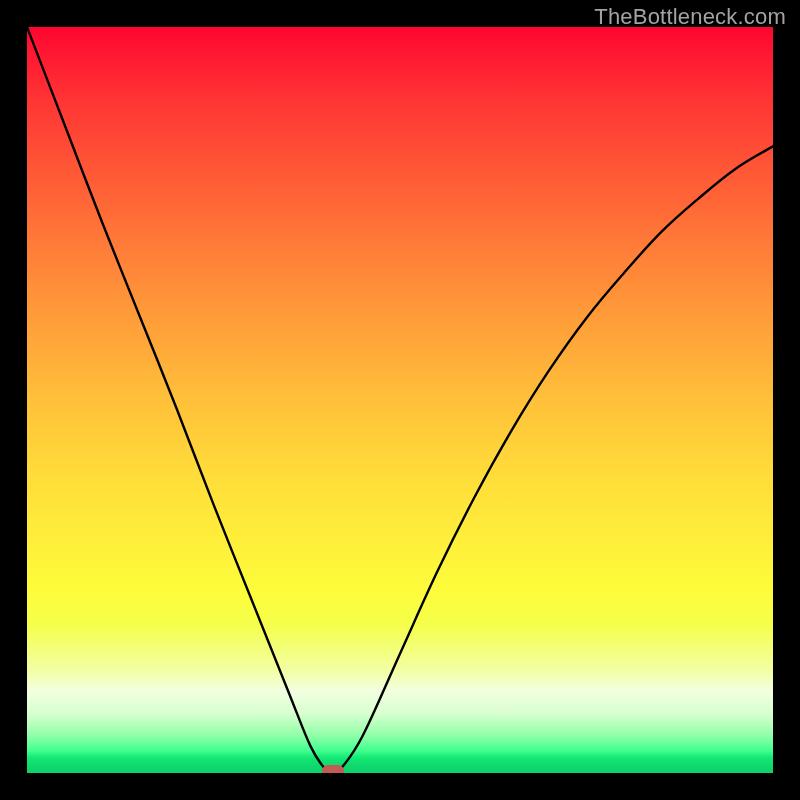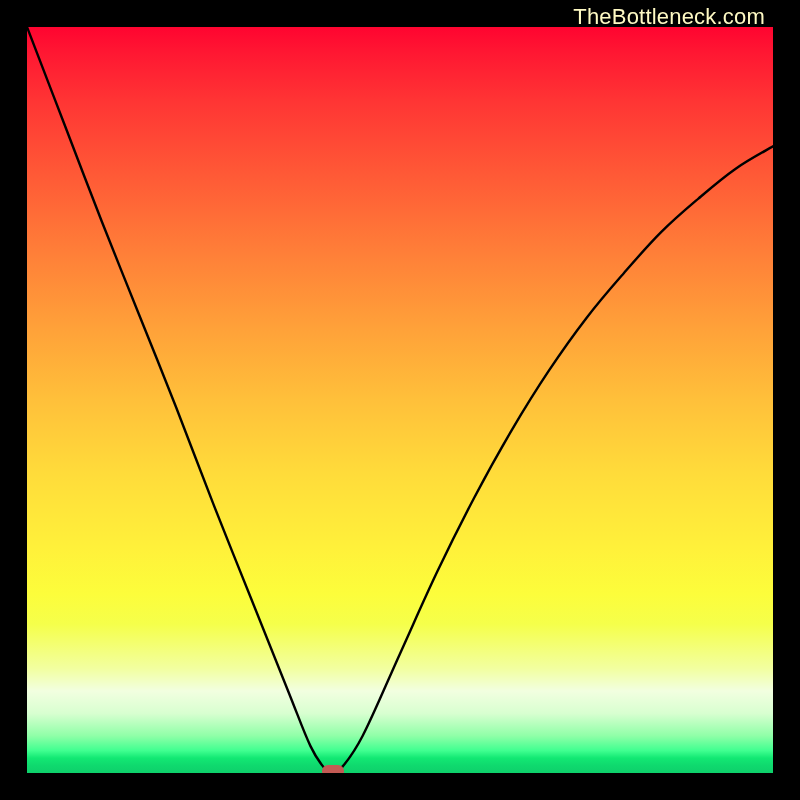--- a/index.html
+++ b/index.html
@@ -6,22 +6,22 @@
   body {
     width: 800px;
     height: 800px;
     background: #000;
     position: relative;
     font-family: Arial, Helvetica, sans-serif;
   }
   .watermark {
     position: absolute;
     top: 4px;
-    right: 35px;
-    color: #fef9c3;
+    right: 14px;
+    color: #a3a3a3;
     font-size: 22px;
     font-weight: 400;
     z-index: 10;
     letter-spacing: 0.2px;
   }
   .plot-area {
     position: absolute;
     top: 27px;
     left: 27px;
     width: 746px;

